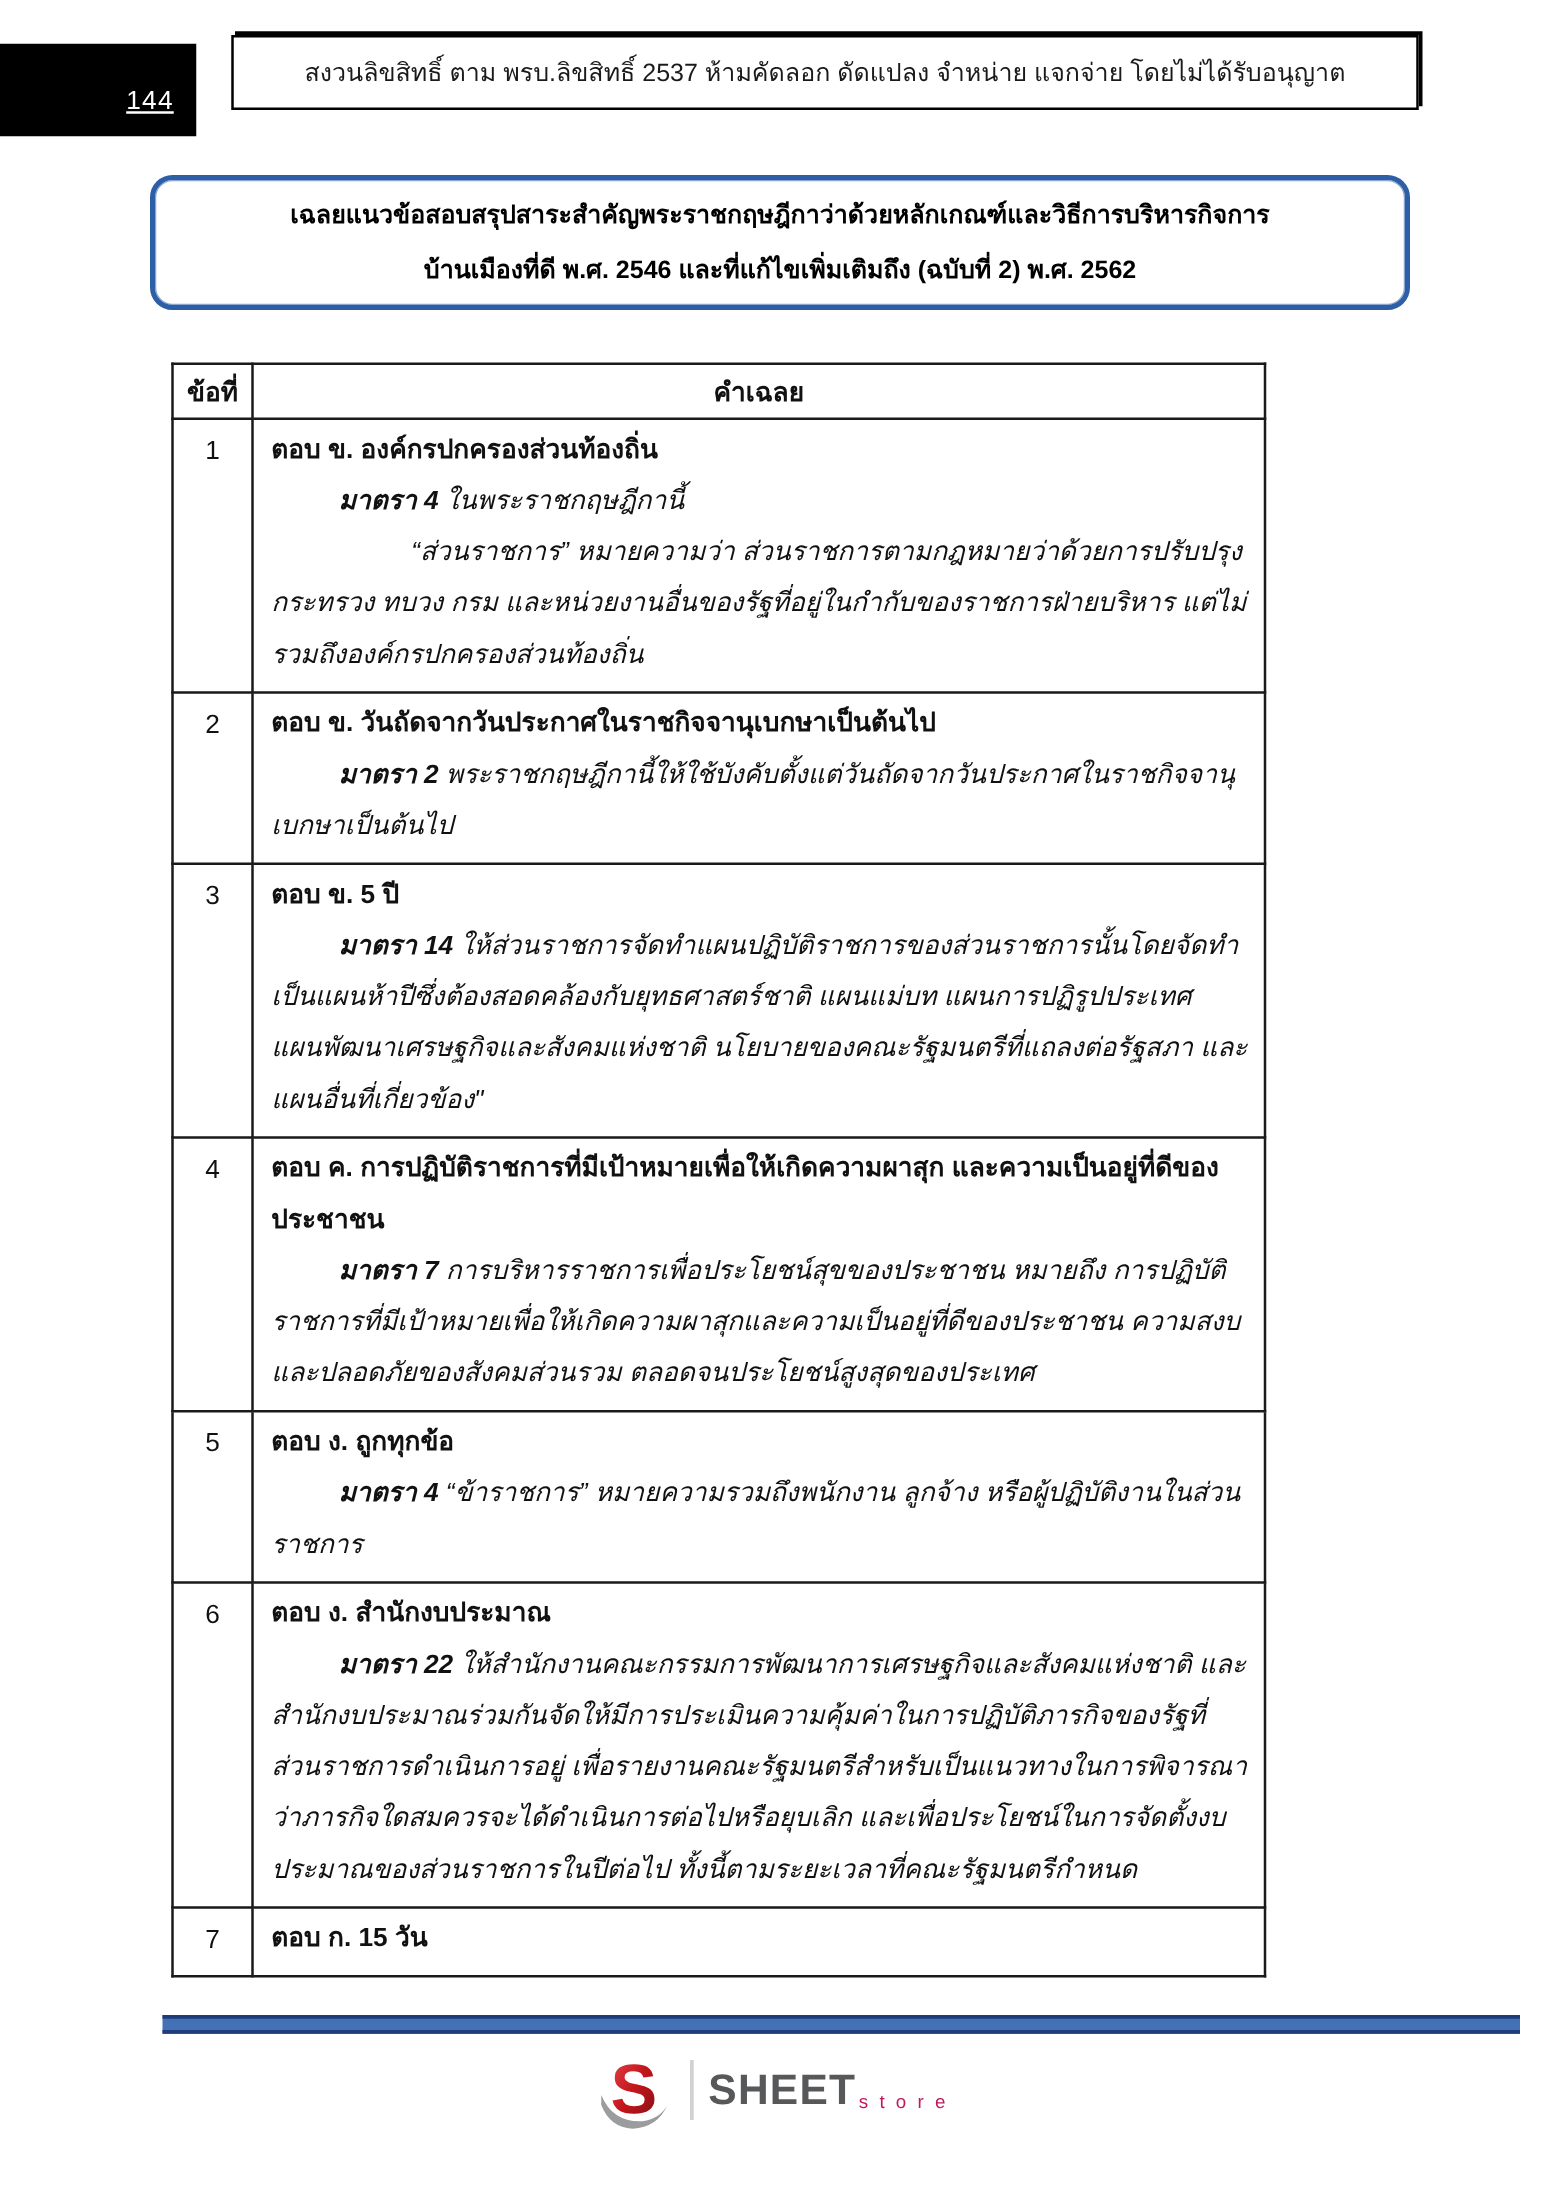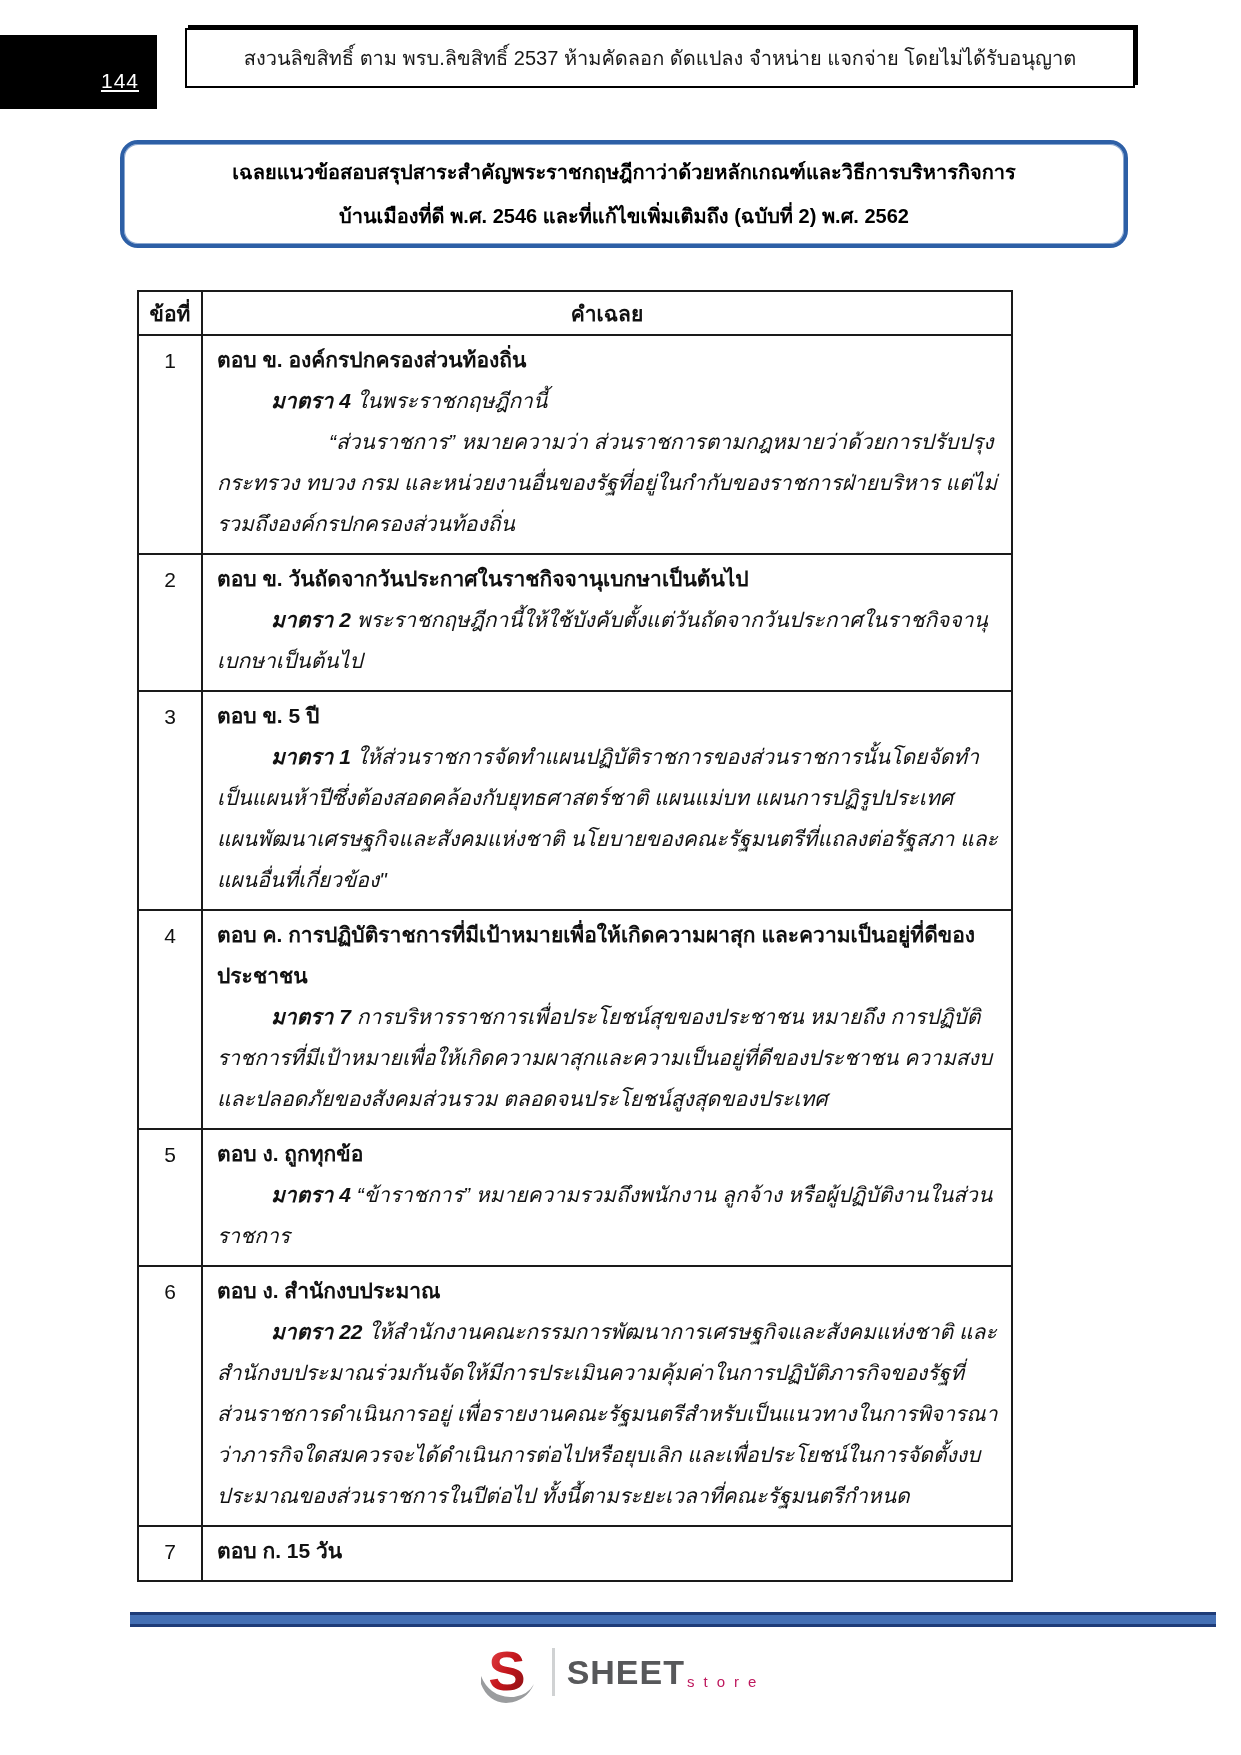--- a/index.html
+++ b/index.html
@@ -102,21 +102,21 @@
           <td class="ans">
             <p class="ahead">ตอบ ข. วันถัดจากวันประกาศในราชกิจจานุเบกษาเป็นต้นไป</p>
             <p class="para"><b>มาตรา 2</b><span> พระราชกฤษฎีกานี้ให้ใช้บังคับตั้งแต่วันถัดจากวันประกาศในราชกิจจานุเบกษาเป็นต้นไป</span></p>
           </td>
         </tr>
 
         <tr>
           <td class="num">3</td>
           <td class="ans">
             <p class="ahead">ตอบ ข. 5 ปี</p>
-            <p class="para"><b>มาตรา 1</b><span> ให้ส่วนราชการจัดทำแผนปฏิบัติราชการของส่วนราชการนั้นโดยจัดทำเป็นแผนห้าปีซึ่งต้องสอดคล้องกับยุทธศาสตร์ชาติ แผนแม่บท แผนการปฏิรูปประเทศ แผนพัฒนาเศรษฐกิจและสังคมแห่งชาติ นโยบายของคณะรัฐมนตรีที่แถลงต่อรัฐสภา และแผนอื่นที่เกี่ยวข้อง"</span></p>
+            <p class="para"><b>มาตรา 14</b><span> ให้ส่วนราชการจัดทำแผนปฏิบัติราชการของส่วนราชการนั้นโดยจัดทำเป็นแผนห้าปีซึ่งต้องสอดคล้องกับยุทธศาสตร์ชาติ แผนแม่บท แผนการปฏิรูปประเทศ แผนพัฒนาเศรษฐกิจและสังคมแห่งชาติ นโยบายของคณะรัฐมนตรีที่แถลงต่อรัฐสภา และแผนอื่นที่เกี่ยวข้อง"</span></p>
           </td>
         </tr>
 
         <tr>
           <td class="num">4</td>
           <td class="ans">
             <p class="ahead">ตอบ ค. การปฏิบัติราชการที่มีเป้าหมายเพื่อให้เกิดความผาสุก และความเป็นอยู่ที่ดีของประชาชน</p>
             <p class="para"><b>มาตรา 7</b><span> การบริหารราชการเพื่อประโยชน์สุขของประชาชน หมายถึง การปฏิบัติราชการที่มีเป้าหมายเพื่อให้เกิดความผาสุกและความเป็นอยู่ที่ดีของประชาชน ความสงบและปลอดภัยของสังคมส่วนรวม ตลอดจนประโยชน์สูงสุดของประเทศ</span></p>
           </td>
         </tr>

